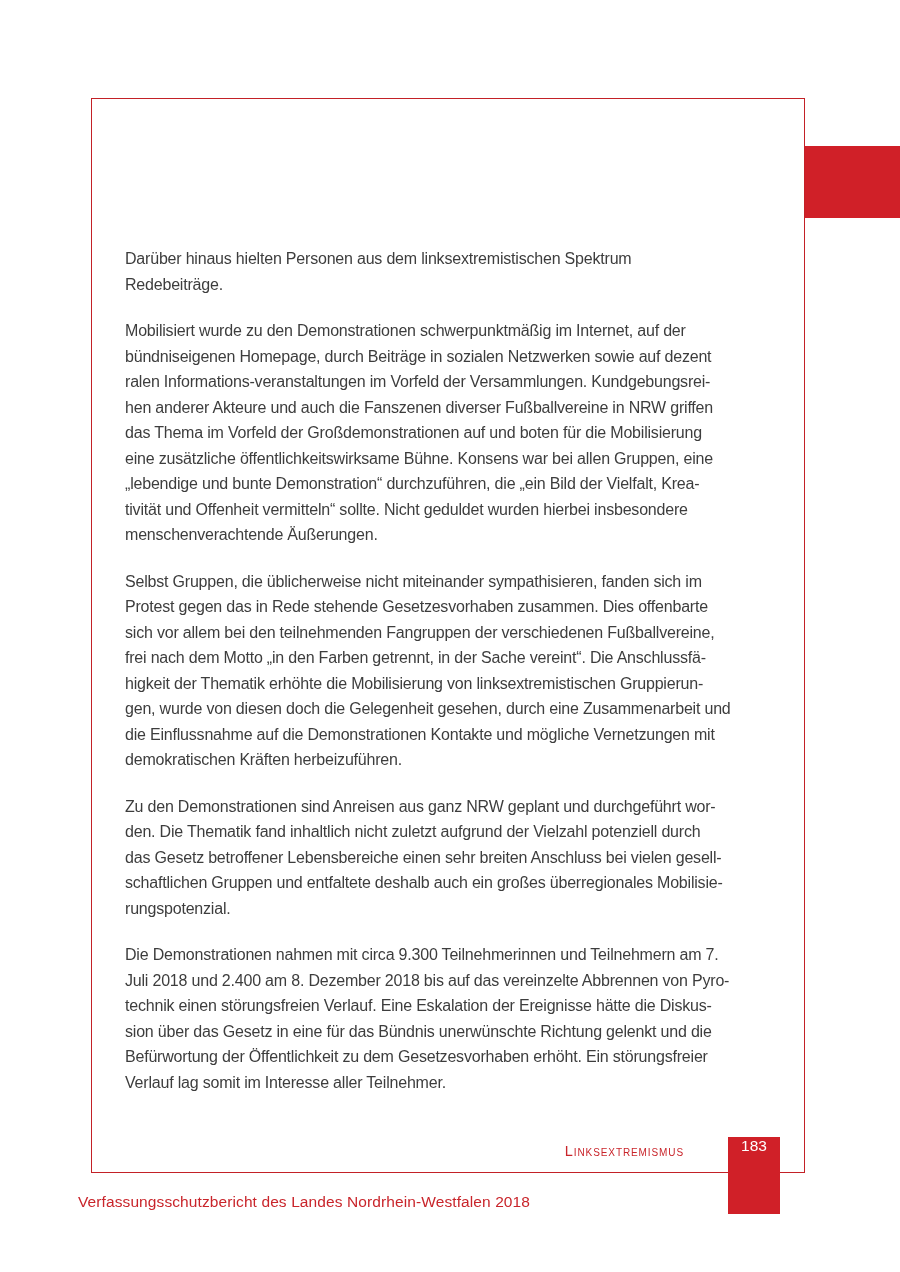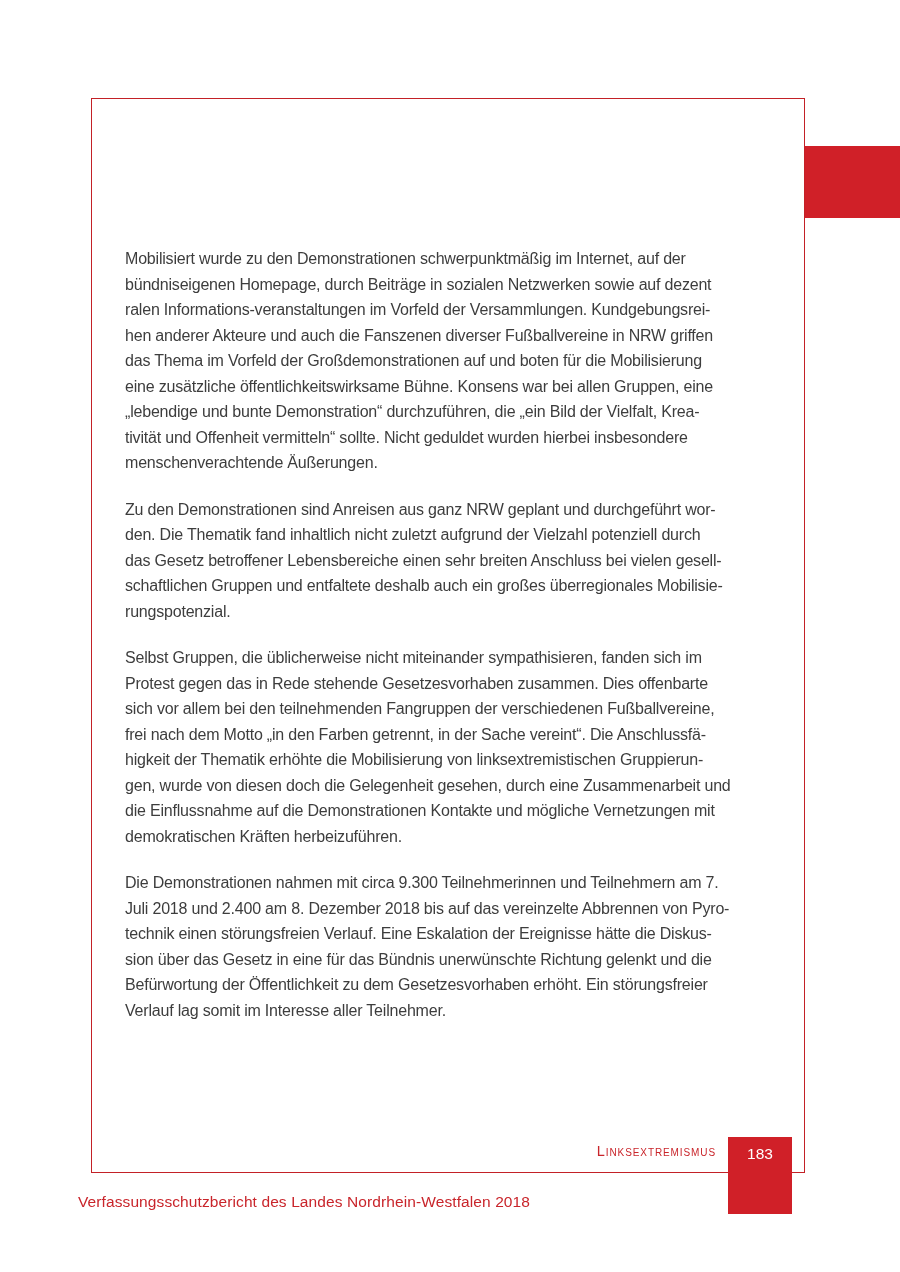--- a/index.html
+++ b/index.html
@@ -50,84 +50,85 @@
     line-height: 25.5px;
     letter-spacing: -0.2px;
   }
   .text-block p {
     white-space: pre-line;
     margin: 0 0 21px 0;
   }
 
   .footer-section-label {
     position: absolute;
-    right: 184px;
+    right: 216px;
     top: 1143px;
     z-index: 2;
     color: var(--red-text);
     font-size: 14.5px;
     font-variant: small-caps;
     letter-spacing: 0.9px;
     margin-left: 14px;
   }
 
   .page-number-badge {
     position: absolute;
     left: 728px;
     top: 1137px;
-    width: 64px;
+    width: 52px;
     height: 77px;
     background: var(--red-fill);
     z-index: 3;
     color: #ffffff;
     font-size: 15.5px;
     text-align: center;
-    padding-top: 8px;
   }
 
   .report-footer-title {
     position: absolute;
     left: 78px;
     top: 1193px;
     z-index: 2;
     color: var(--red-text);
     font-size: 15.5px;
     letter-spacing: 0.1px;
   }
 </style>
 </head>
 <body>
 
 <div class="page-frame"></div>
 
 <div class="side-tab"></div>
 
 <div class="text-block">
+  <p>Darüber hinaus hielten Personen aus dem linksextremistischen Spektrum
+Redebeiträge.</p>
   <p>Mobilisiert wurde zu den Demonstrationen schwerpunktmäßig im Internet, auf der
 bündniseigenen Homepage, durch Beiträge in sozialen Netzwerken sowie auf dezent
 ralen Informations-veranstaltungen im Vorfeld der Versammlungen. Kundgebungsrei-
 hen anderer Akteure und auch die Fanszenen diverser Fußballvereine in NRW griffen
 das Thema im Vorfeld der Großdemonstrationen auf und boten für die Mobilisierung
 eine zusätzliche öffentlichkeitswirksame Bühne. Konsens war bei allen Gruppen, eine
 „lebendige und bunte Demonstration“ durchzuführen, die „ein Bild der Vielfalt, Krea-
 tivität und Offenheit vermitteln“ sollte. Nicht geduldet wurden hierbei insbesondere
 menschenverachtende Äußerungen.</p>
-  <p>Zu den Demonstrationen sind Anreisen aus ganz NRW geplant und durchgeführt wor-
-den. Die Thematik fand inhaltlich nicht zuletzt aufgrund der Vielzahl potenziell durch
-das Gesetz betroffener Lebensbereiche einen sehr breiten Anschluss bei vielen gesell-
-schaftlichen Gruppen und entfaltete deshalb auch ein großes überregionales Mobilisie-
-rungspotenzial.</p>
   <p>Selbst Gruppen, die üblicherweise nicht miteinander sympathisieren, fanden sich im
 Protest gegen das in Rede stehende Gesetzesvorhaben zusammen. Dies offenbarte
 sich vor allem bei den teilnehmenden Fangruppen der verschiedenen Fußballvereine,
 frei nach dem Motto „in den Farben getrennt, in der Sache vereint“. Die Anschlussfä-
 higkeit der Thematik erhöhte die Mobilisierung von linksextremistischen Gruppierun-
 gen, wurde von diesen doch die Gelegenheit gesehen, durch eine Zusammenarbeit und
 die Einflussnahme auf die Demonstrationen Kontakte und mögliche Vernetzungen mit
 demokratischen Kräften herbeizuführen.</p>
+  <p>Zu den Demonstrationen sind Anreisen aus ganz NRW geplant und durchgeführt wor-
+den. Die Thematik fand inhaltlich nicht zuletzt aufgrund der Vielzahl potenziell durch
+das Gesetz betroffener Lebensbereiche einen sehr breiten Anschluss bei vielen gesell-
+schaftlichen Gruppen und entfaltete deshalb auch ein großes überregionales Mobilisie-
+rungspotenzial.</p>
   <p>Die Demonstrationen nahmen mit circa 9.300 Teilnehmerinnen und Teilnehmern am 7.
 Juli 2018 und 2.400 am 8. Dezember 2018 bis auf das vereinzelte Abbrennen von Pyro-
 technik einen störungsfreien Verlauf. Eine Eskalation der Ereignisse hätte die Diskus-
 sion über das Gesetz in eine für das Bündnis unerwünschte Richtung gelenkt und die
 Befürwortung der Öffentlichkeit zu dem Gesetzesvorhaben erhöht. Ein störungsfreier
 Verlauf lag somit im Interesse aller Teilnehmer.</p>
 </div>
 
 <div class="footer-section-label">Linksextremismus</div>
 

